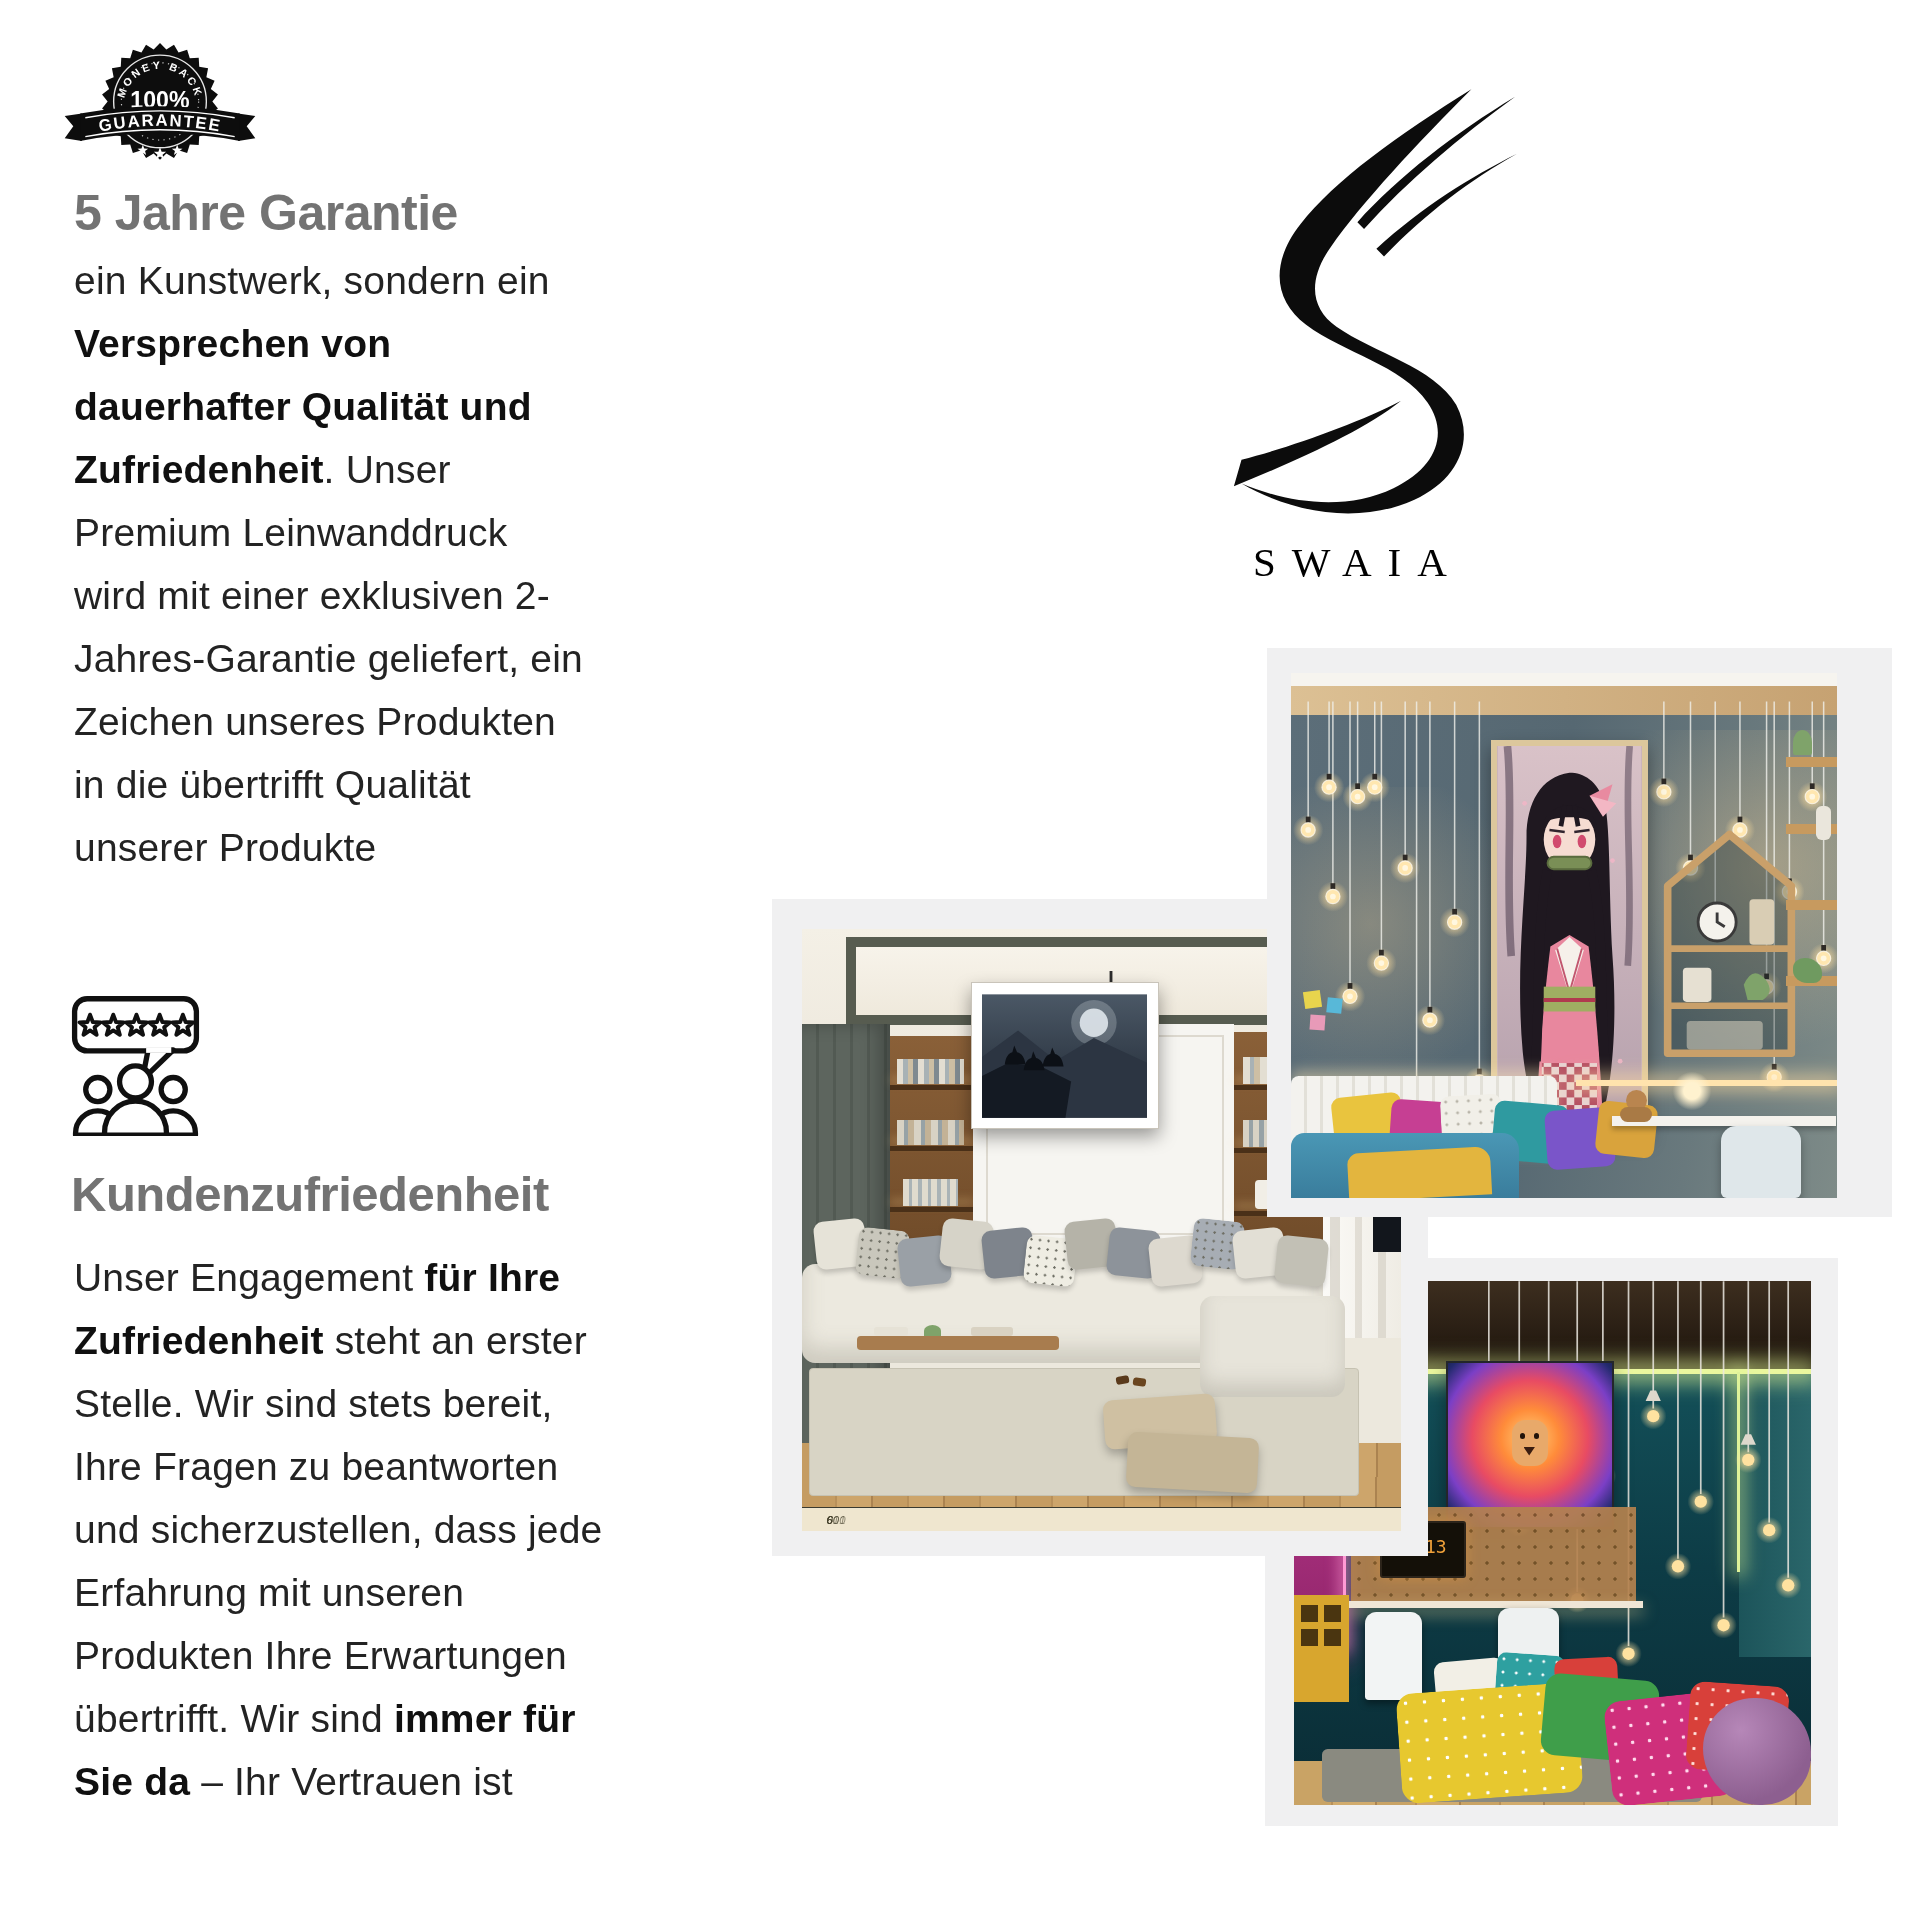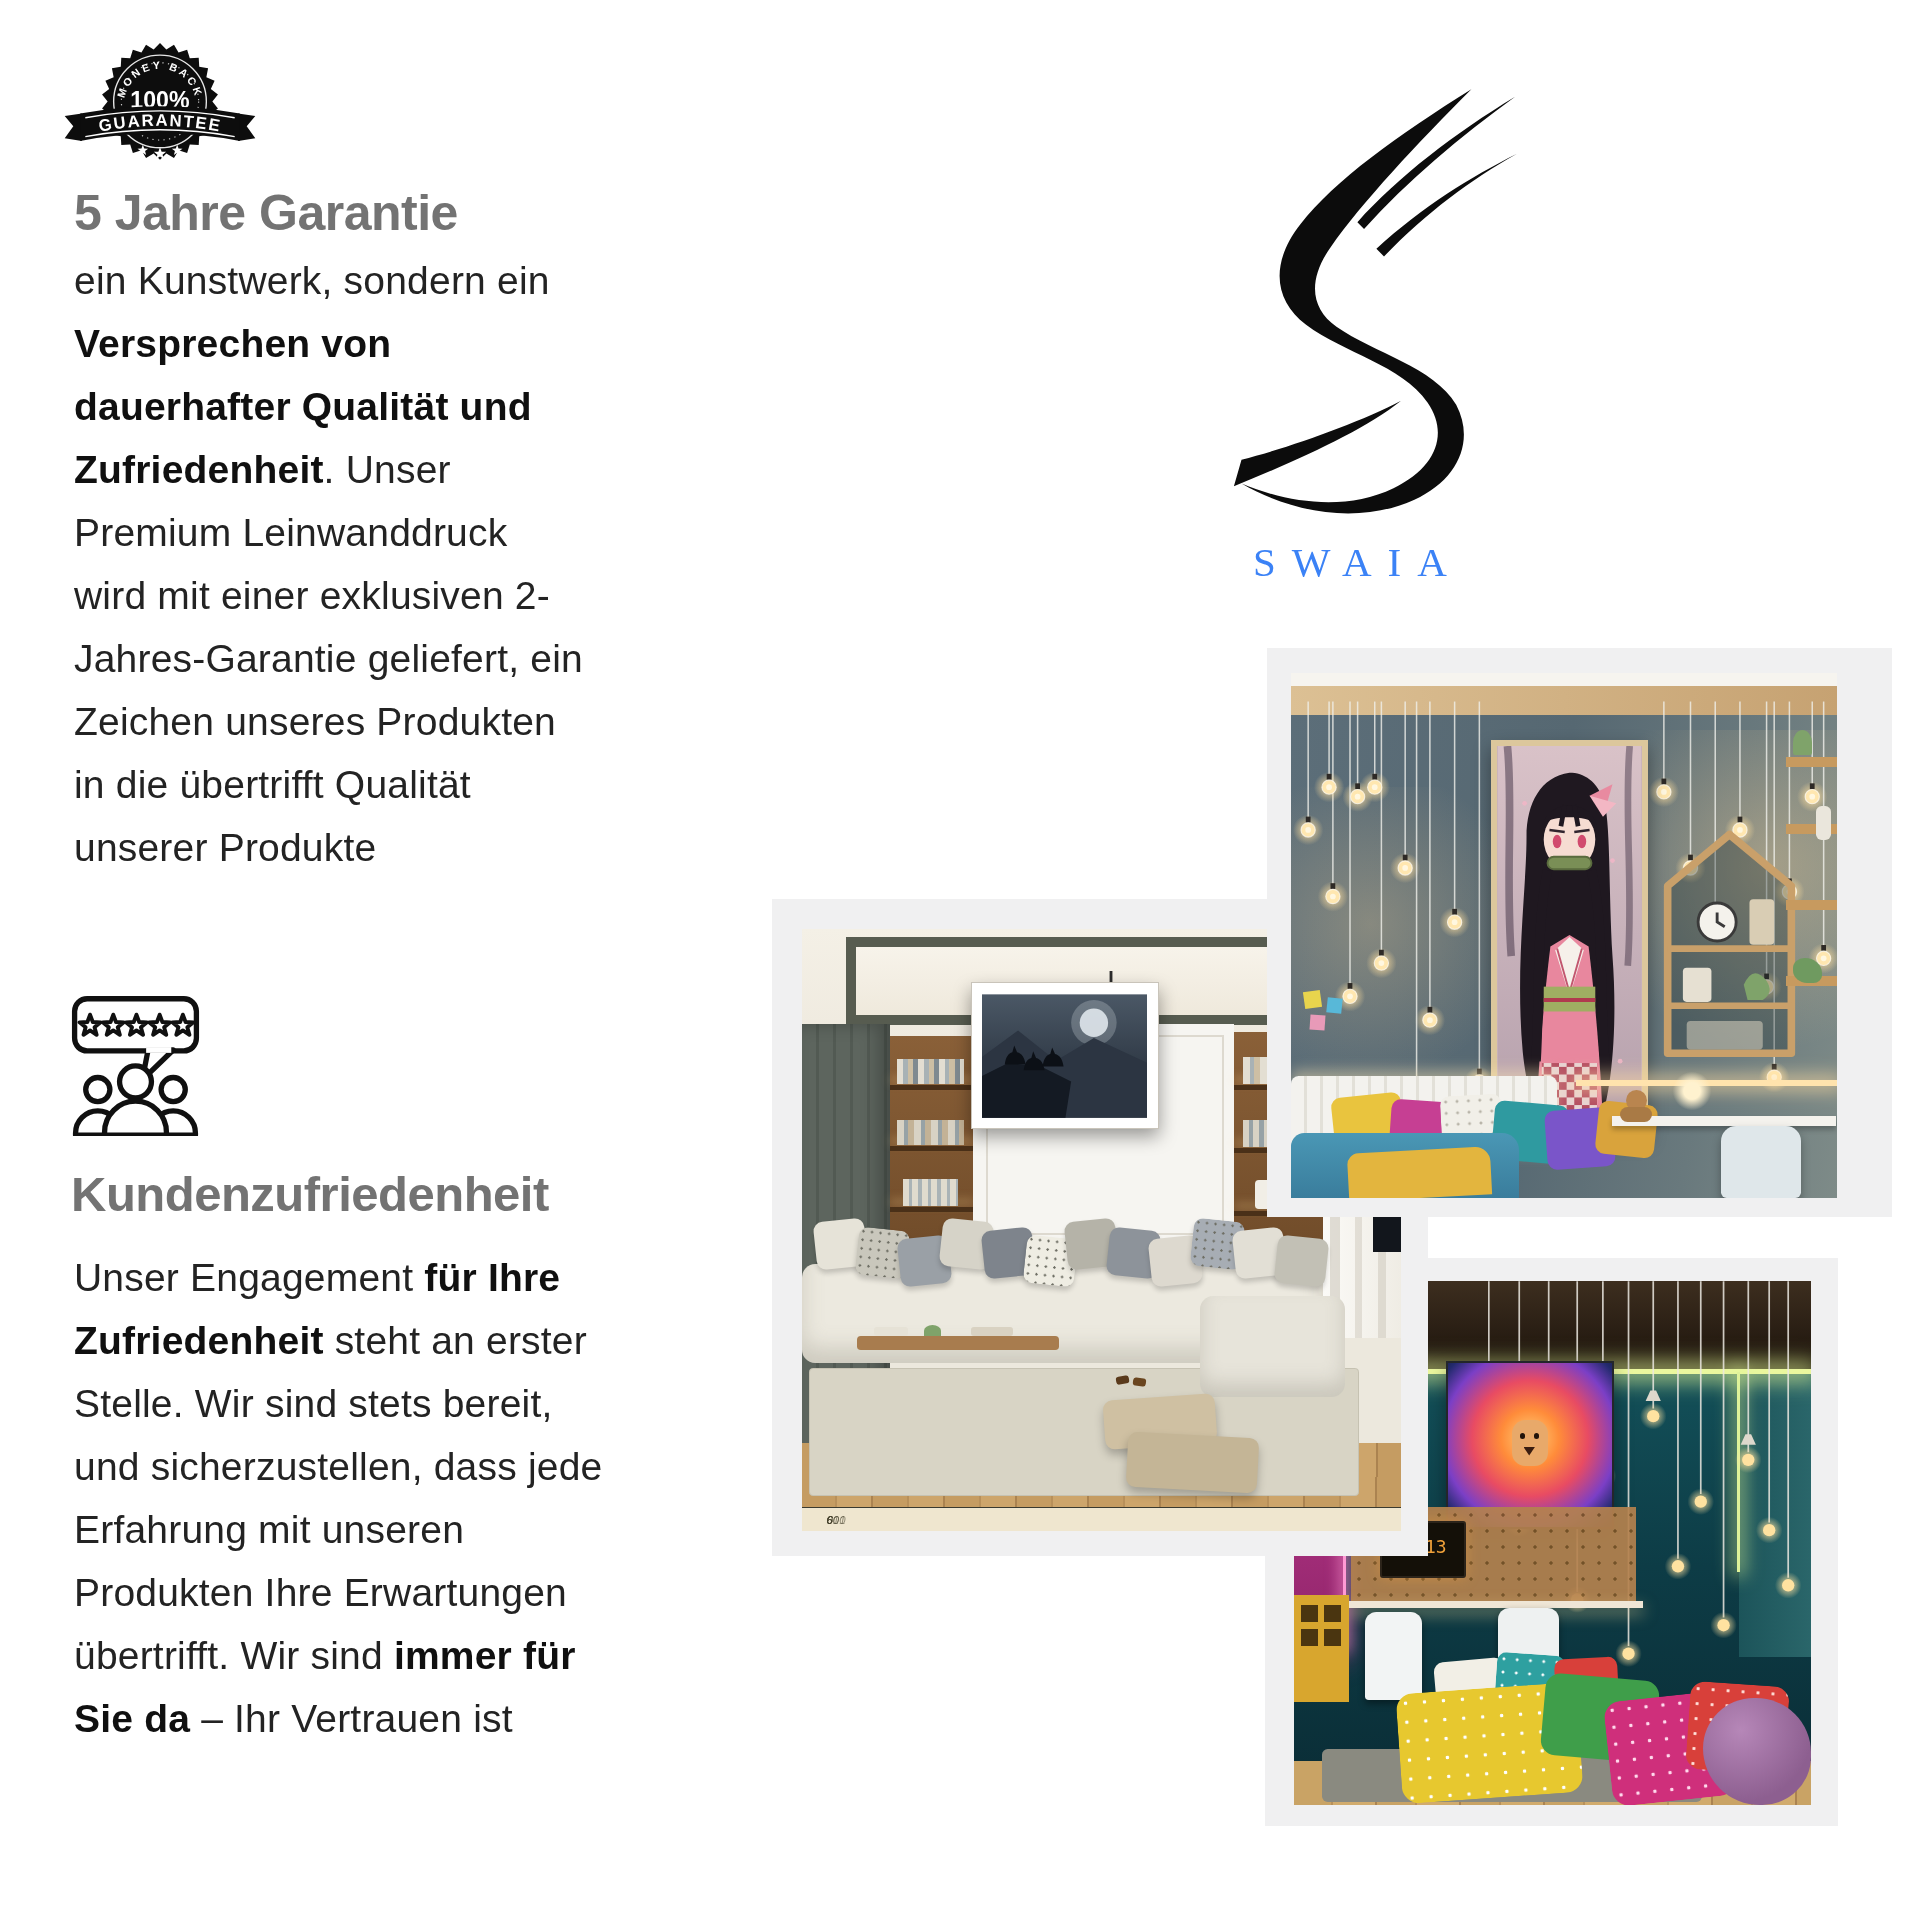--- a/index.html
+++ b/index.html
@@ -8,21 +8,21 @@
   .abs{position:absolute;}
 
   
   .h1{position:absolute;font-size:50px;font-weight:700;letter-spacing:-0.5px;color:#737373;line-height:1;}
   .para{position:absolute;font-size:39px;line-height:63px;color:#232323;letter-spacing:0.2px;}
   .para .tline{height:63px;white-space:nowrap;}
   .para .b{font-weight:700;color:#101010;}
 
   
   .wordmark{position:absolute;font-family:"Liberation Serif",serif;font-size:41px;
-            letter-spacing:16px;color:#3b82f6;white-space:nowrap;}
+            letter-spacing:16px;color:#000000;white-space:nowrap;}
 
   
   .card{position:absolute;background:#f0f0f1;}
   .photo{position:absolute;overflow:hidden;background:#6b7a80;}
   .photo *{position:absolute;}
   .canvasframe{box-shadow:0 7.6px 17px rgba(0,0,0,.38);}
   .pil{border-radius:9.5px;}
   .tick-ruler{display:flex;justify-content:space-between;align-items:center;
               font-size:11.4px;color:rgba(70,65,45,.55);font-style:italic;padding:0 25px;box-sizing:border-box;}
 
@@ -93,20 +93,21 @@
       <circle cx="75" cy="94" r="16.5"></circle>
       <path d="M43,149 v-3 a32,32 0 0 1 64,0 v3 Z"></path>
     </g>
   </svg>
 
   <div class="h1" style="left:71px;top:1170px;font-size:49px;">Kundenzufriedenheit</div>
   <div class="para" style="left:74px;top:1246px;">
       <div class="tline"><span>Unser Engagement </span><span class="b">für Ihre</span></div>
       <div class="tline"><span class="b">Zufriedenheit</span><span> steht an erster</span></div>
       <div class="tline"><span>Stelle. Wir sind stets bereit,</span></div>
+      <div class="tline"><span>Ihre Fragen zu beantworten</span></div>
       <div class="tline"><span>und sicherzustellen, dass jede</span></div>
       <div class="tline"><span>Erfahrung mit unseren</span></div>
       <div class="tline"><span>Produkten Ihre Erwartungen</span></div>
       <div class="tline"><span>übertrifft. Wir sind </span><span class="b">immer für</span></div>
       <div class="tline"><span class="b">Sie da</span><span> – Ihr Vertrauen ist</span></div>
     </div>
 
   <svg class="abs" style="left:1232px;top:88px;width:285px;height:430px;" viewBox="0 0 300 450" fill="#0c0c0c">
     <path d="M252,0 C175,48 108,96 72,142 C40,183 44,222 78,248 C118,278 178,290 206,330
              C228,362 216,398 170,420 C120,444 60,436 10,415 C70,450 140,456 192,432

